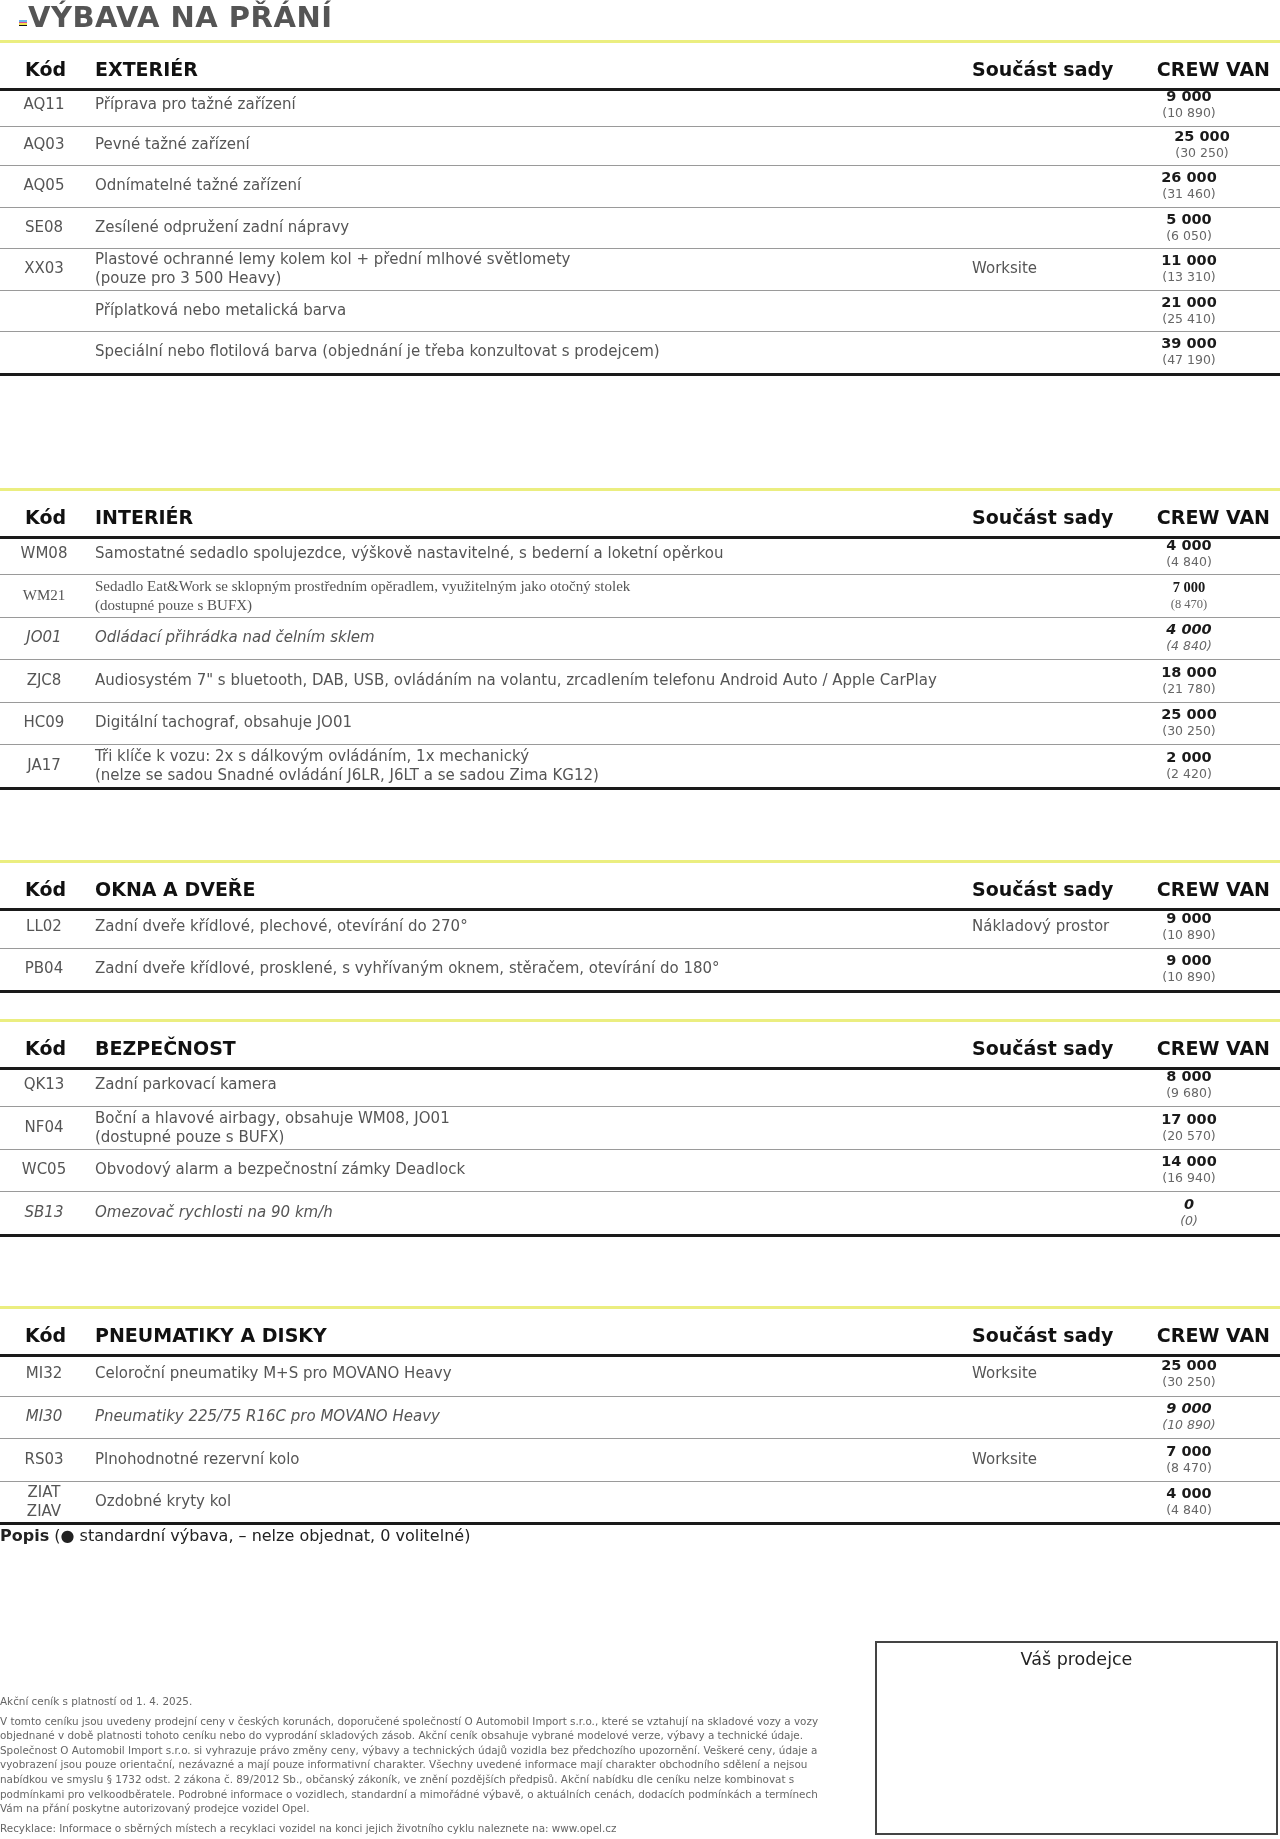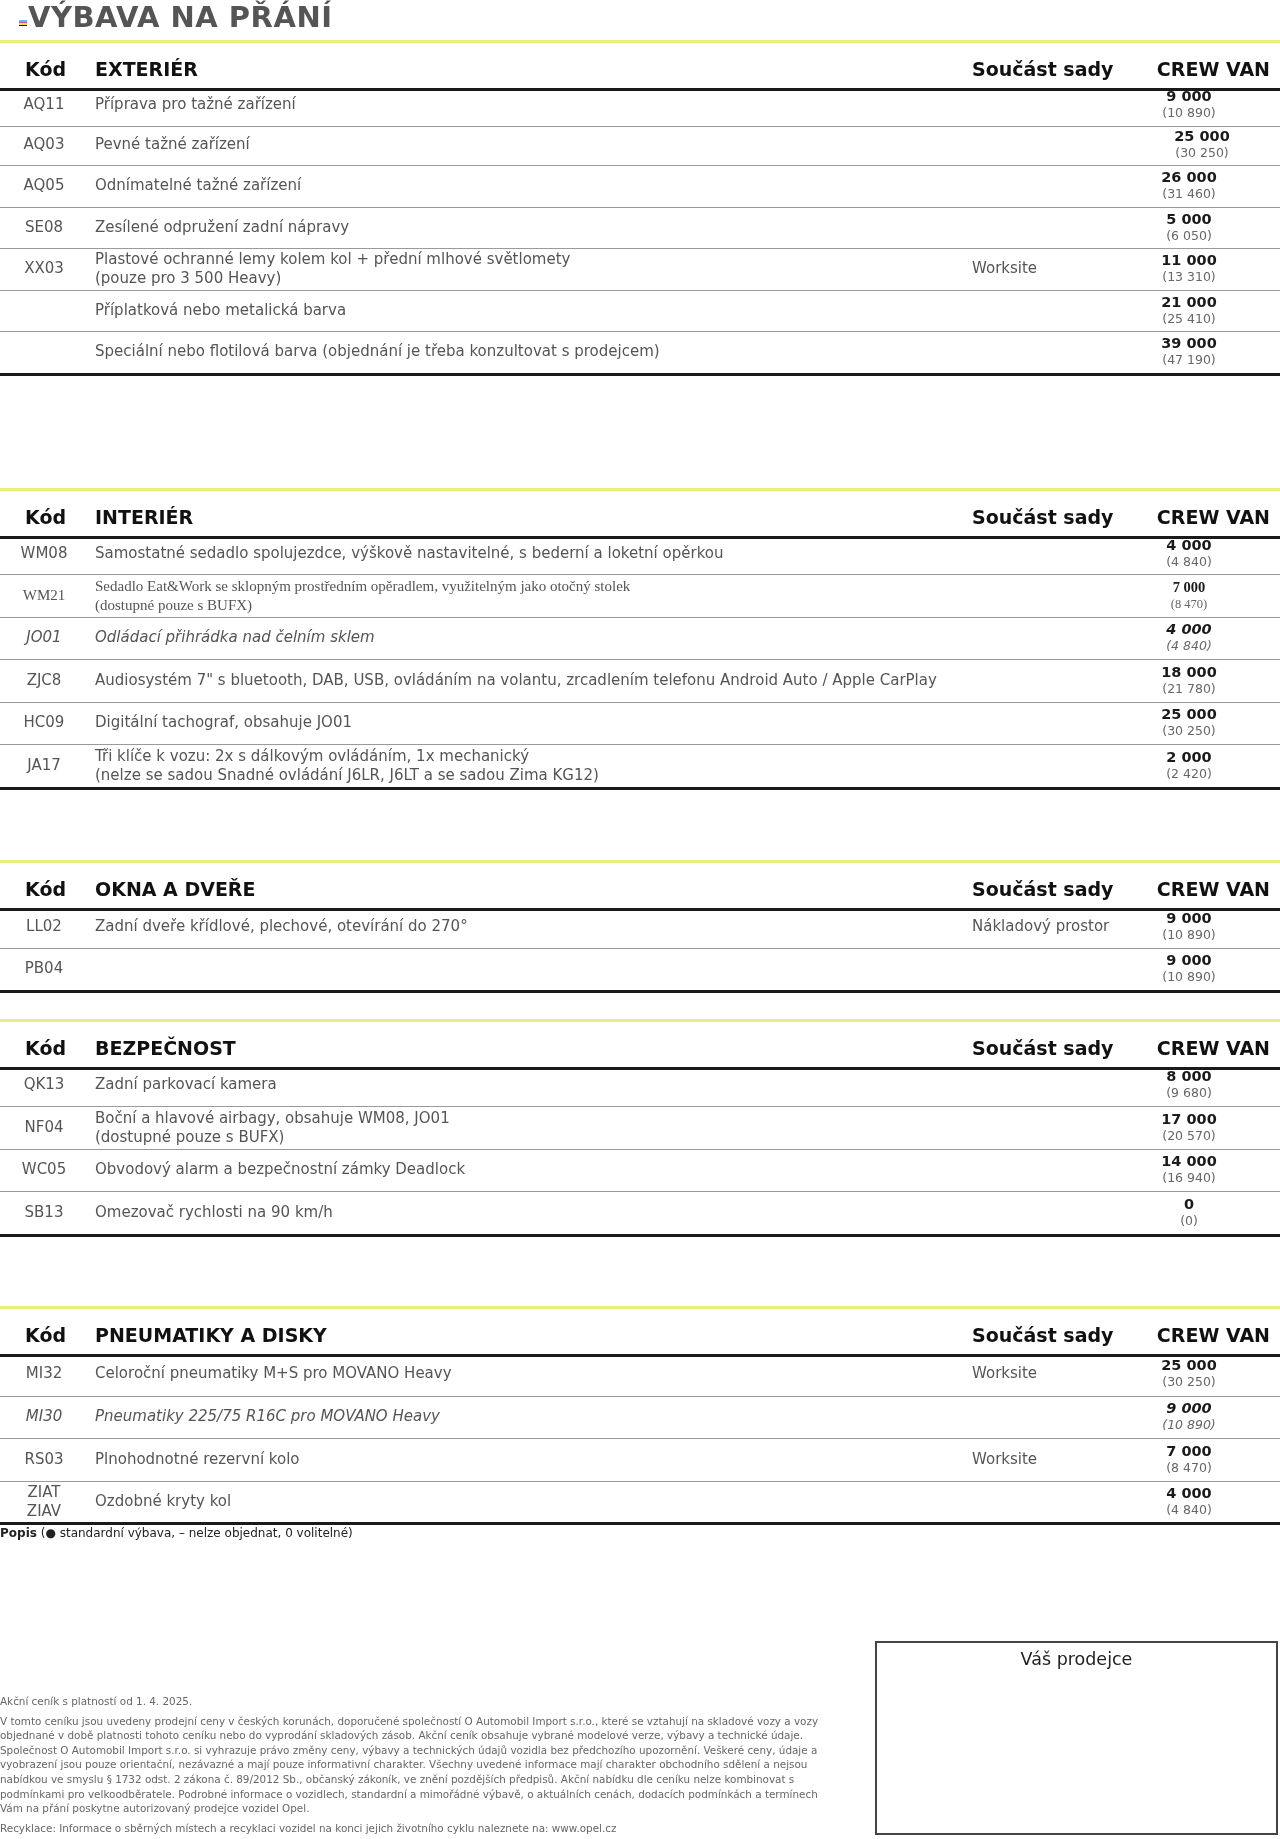--- a/index.html
+++ b/index.html
@@ -15,21 +15,21 @@
   .hdr .c-set { position:absolute; left:972px; top:12px; font-weight:bold; font-size:19px; color:#111; }
   .hdr .c-price { position:absolute; right:10px; top:12px; font-weight:bold; font-size:19px; color:#111; }
   .row { position:absolute; left:0; width:1280px; border-bottom:1.5px solid #9a9a9a; }
   .row.last { border-bottom:3px solid #1a1a1a; }
   .row .code { position:absolute; left:0; width:88px; text-align:center; font-size:15px; color:#555; line-height:19px; }
   .row .desc { position:absolute; left:95px; font-size:15px; color:#555; line-height:19px; }
   .row .set { position:absolute; left:972px; font-size:15px; color:#555; }
   .row .price { position:absolute; right:36px; width:110px; text-align:center; }
   .row .price .net { display:block; font-weight:bold; font-size:14.5px; color:#1a1a1a; line-height:18px; }
   .row .price .gross { display:block; font-size:12.5px; color:#666; line-height:16px; }
-  .legend { position:absolute; left:0; top:1526px; font-size:12px; color:#222; }
+  .legend { position:absolute; left:0; top:1526px; font-size:16px; color:#222; }
   .legend b { font-weight:bold; }
   .disclaimer { position:absolute; left:0; top:1694px; width:820px; font-size:10.4px; color:#666; line-height:14.6px; }
   .disclaimer p { margin:0 0 5px 0; }
   .dealer-box { position:absolute; left:875px; top:1641px; width:403px; height:194px; border:2px solid #444; box-sizing:border-box; }
   .dealer-box .dlabel { position:absolute; left:0; width:100%; top:6px; text-align:center; font-size:17.5px; color:#222; }
 </style>
 </head>
 <body>
 
 <div class="cmyk-mark">
@@ -275,20 +275,24 @@
       <div class="price" style="top:3px">
         <span class="net">9 000</span>
         <span class="gross">(10 890)</span>
       </div>
       </div>
       <div class="row last" style="top: 88px; height: 42px;">
       <div class="code" style="top:11px">
         <div>PB04</div>
 
       </div>
+      <div class="desc" style="top:11px">
+        <div>Zadní dveře křídlové, prosklené, s vyhřívaným oknem, stěračem, otevírání do 180°</div>
+
+      </div>
       <div class="set" style="top:11px"></div>
       <div class="price" style="top:3px">
         <span class="net">9 000</span>
         <span class="gross">(10 890)</span>
       </div>
       </div>
     </div>
     <div class="section" style="top: 1019px;">
     <div class="yellow-line"></div>
     <div class="hdr" style="top:6px">
@@ -335,21 +339,21 @@
       <div class="desc" style="top:11px">
         <div>Obvodový alarm a bezpečnostní zámky Deadlock</div>
 
       </div>
       <div class="set" style="top:11px"></div>
       <div class="price" style="top:3px">
         <span class="net">14 000</span>
         <span class="gross">(16 940)</span>
       </div>
       </div>
-      <div class="row last" style="top: 172px; height: 43px;">
+      <div class="row last" style="top: 172px; height: 43px; font-style: italic;">
       <div class="code" style="top:11.5px">
         <div>SB13</div>
 
       </div>
       <div class="desc" style="top:11.5px">
         <div>Omezovač rychlosti na 90 km/h</div>
 
       </div>
       <div class="set" style="top:11.5px"></div>
       <div class="price" style="top:3.5px">

